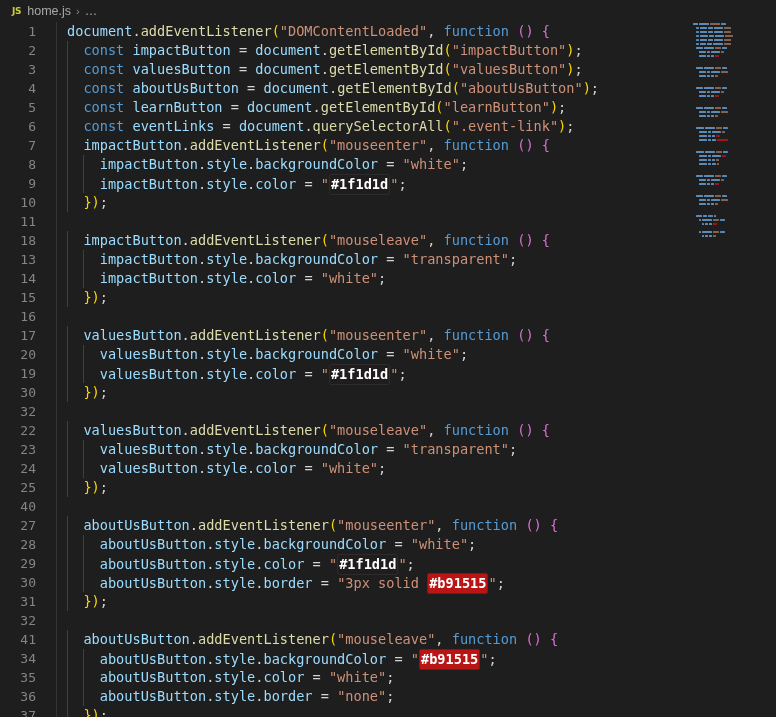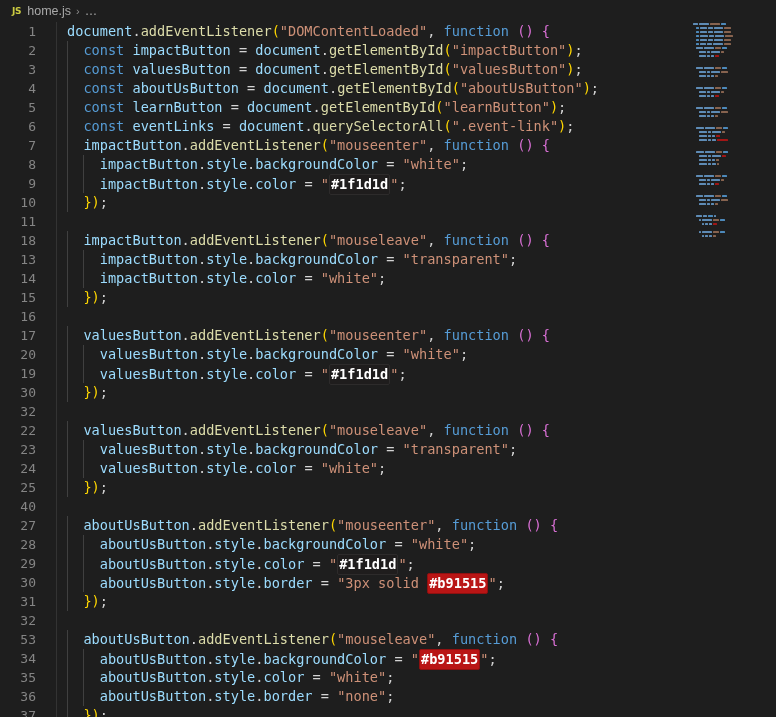--- a/index.html
+++ b/index.html
@@ -223,21 +223,21 @@
         <div class="ln">23</div>
         <div class="ln">24</div>
         <div class="ln">25</div>
         <div class="ln">40</div>
         <div class="ln">27</div>
         <div class="ln">28</div>
         <div class="ln">29</div>
         <div class="ln">30</div>
         <div class="ln">31</div>
         <div class="ln">32</div>
-        <div class="ln">53</div>
+        <div class="ln">41</div>
         <div class="ln">34</div>
         <div class="ln">35</div>
         <div class="ln">36</div>
         <div class="ln">37</div>
       </div>
     <div class="gutter-divider"></div>
 
     <div class="code-area" id="code-area">
         <div class="code-line"><span><span class="t-var">document</span><span class="t-punc">.</span><span class="t-fn">addEventListener</span><span class="t-p0">(</span><span class="t-str">"DOMContentLoaded"</span><span class="t-punc">,</span><span class="t-punc"> </span><span class="t-kw">function</span><span class="t-punc"> </span><span class="t-p1">(</span><span class="t-p1">)</span><span class="t-punc"> </span><span class="t-p1">{</span></span></div>
         <div class="code-line"><div class="indent-guide" style="left: 0px;"></div><span>&nbsp;&nbsp;<span class="t-kw">const</span><span class="t-punc"> </span><span class="t-var">impactButton</span><span class="t-punc"> </span><span class="t-punc">=</span><span class="t-punc"> </span><span class="t-var">document</span><span class="t-punc">.</span><span class="t-fn">getElementById</span><span class="t-p0">(</span><span class="t-str">"impactButton"</span><span class="t-p0">)</span><span class="t-punc">;</span></span></div>

